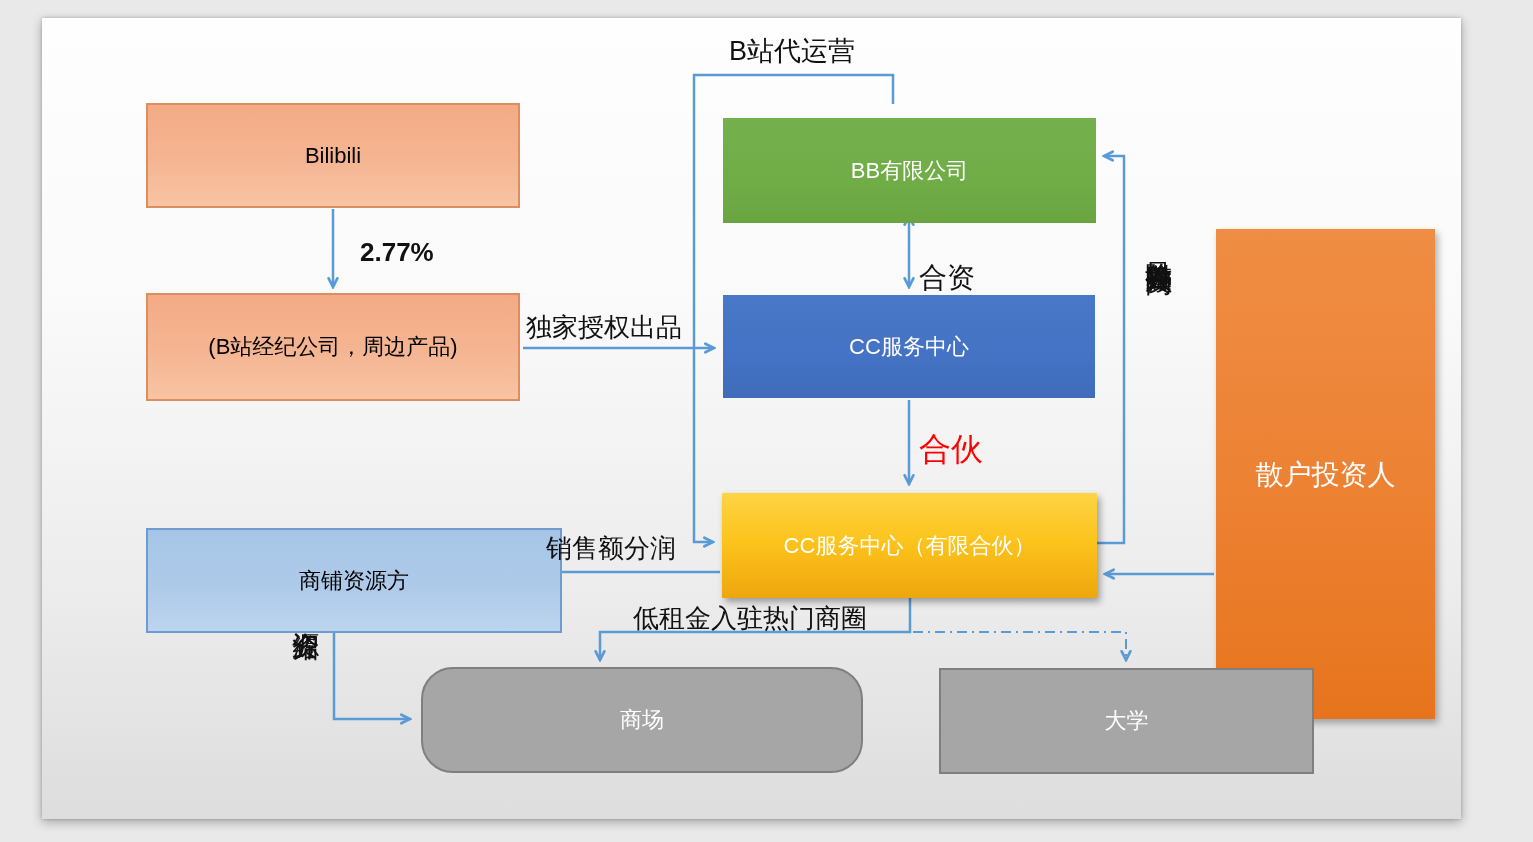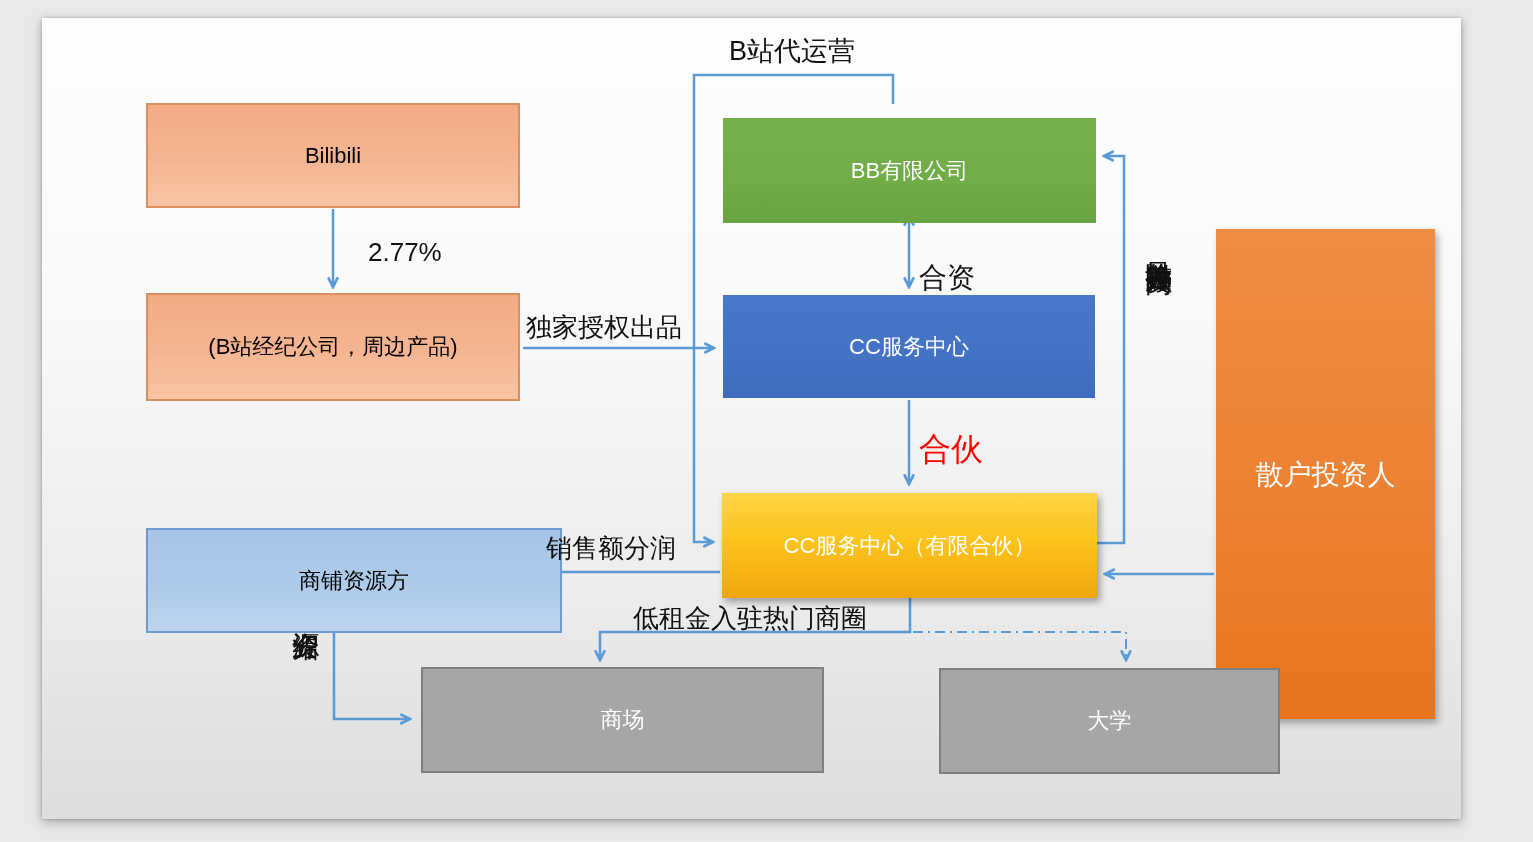--- a/index.html
+++ b/index.html
@@ -106,31 +106,31 @@
 </div>
 
 <div class="node lightblue" style="left:146px;top:528px;width:416px;height:105px;">
   <span>商铺资源方</span>
 </div>
 
 <div class="node orange" style="left:1216px;top:229px;width:219px;height:490px;">
   <span>散户投资人</span>
 </div>
 
-<div class="node gray" style="left:421px;top:667px;width:403px;height:106px;">
+<div class="node gray" style="left:421px;top:667px;width:442px;height:106px;border-radius:32px;">
   <span>商场</span>
 </div>
 
-<div class="node gray" style="left:939px;top:668px;width:341px;height:106px;">
+<div class="node gray" style="left:939px;top:668px;width:375px;height:106px;">
   <span>大学</span>
 </div>
 
 <div class="edge-label" style="left:729px;top:37px;font-size:27px;">B站代运营</div>
 
-<div class="edge-label" style="left:368px;top:238px;">2.77%</div>
+<div class="edge-label" style="left:360px;top:238px;font-weight:bold;">2.77%</div>
 
 <div class="edge-label" style="left:526px;top:313px;">独家授权出品</div>
 
 <div class="edge-label" style="left:919px;top:235px;font-size:28px;margin-top:28px;">合资</div>
 
 <div class="edge-label red" style="left:919px;top:432px;font-size:32px;">合伙</div>
 
 <div class="edge-label" style="left:546px;top:534px;">销售额分润</div>
 
 <div class="edge-label" style="left:633px;top:604px;">低租金入驻热门商圈</div>

